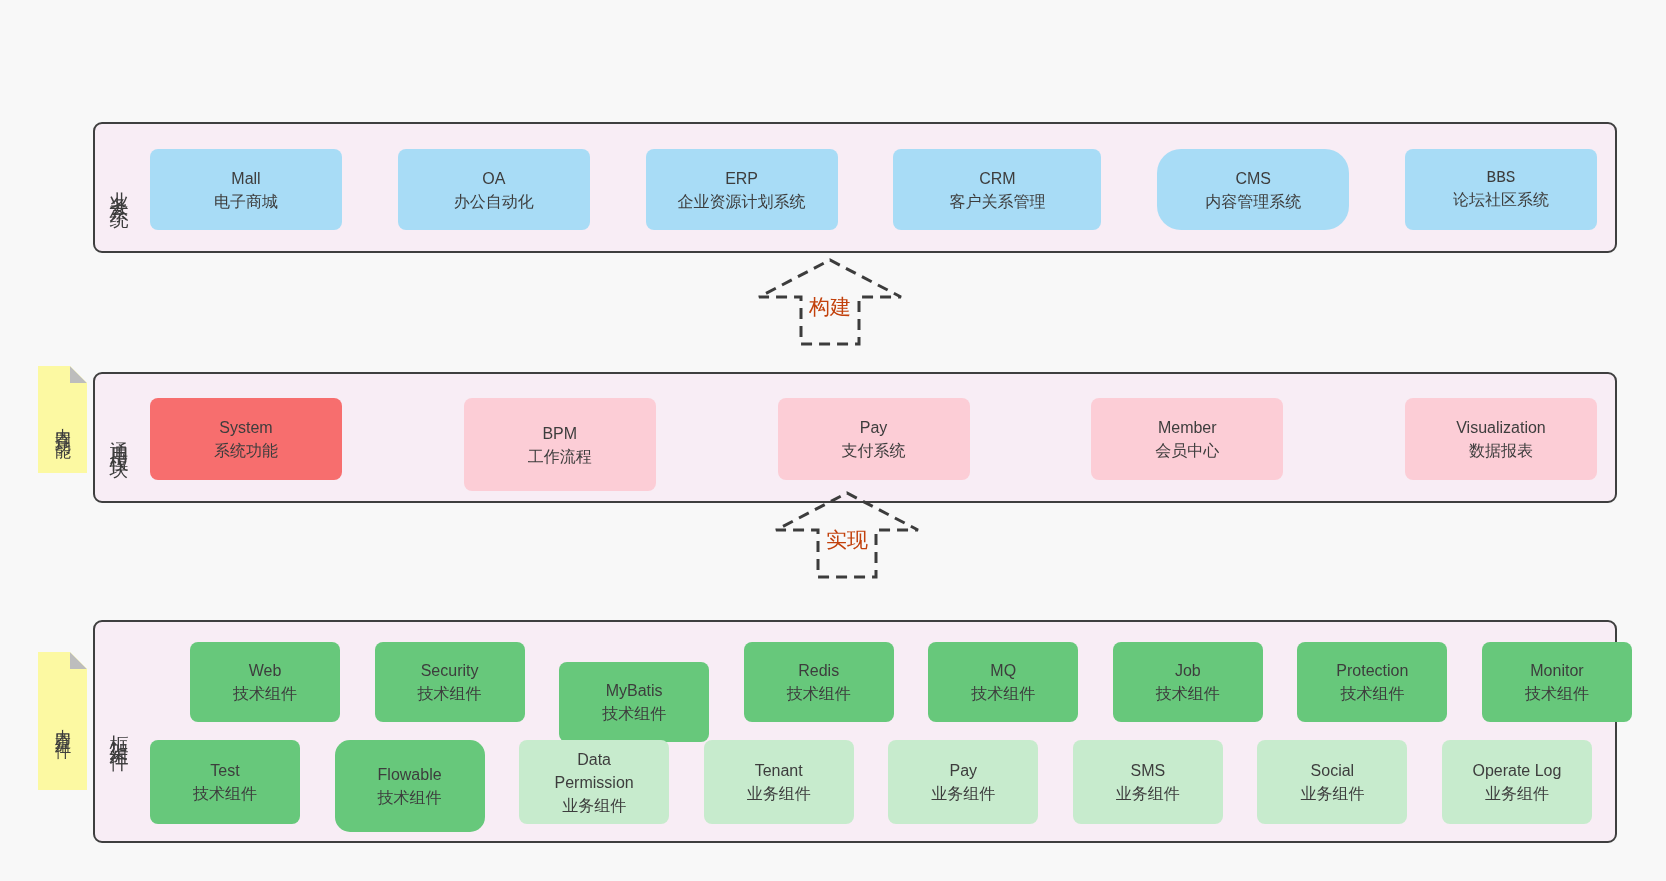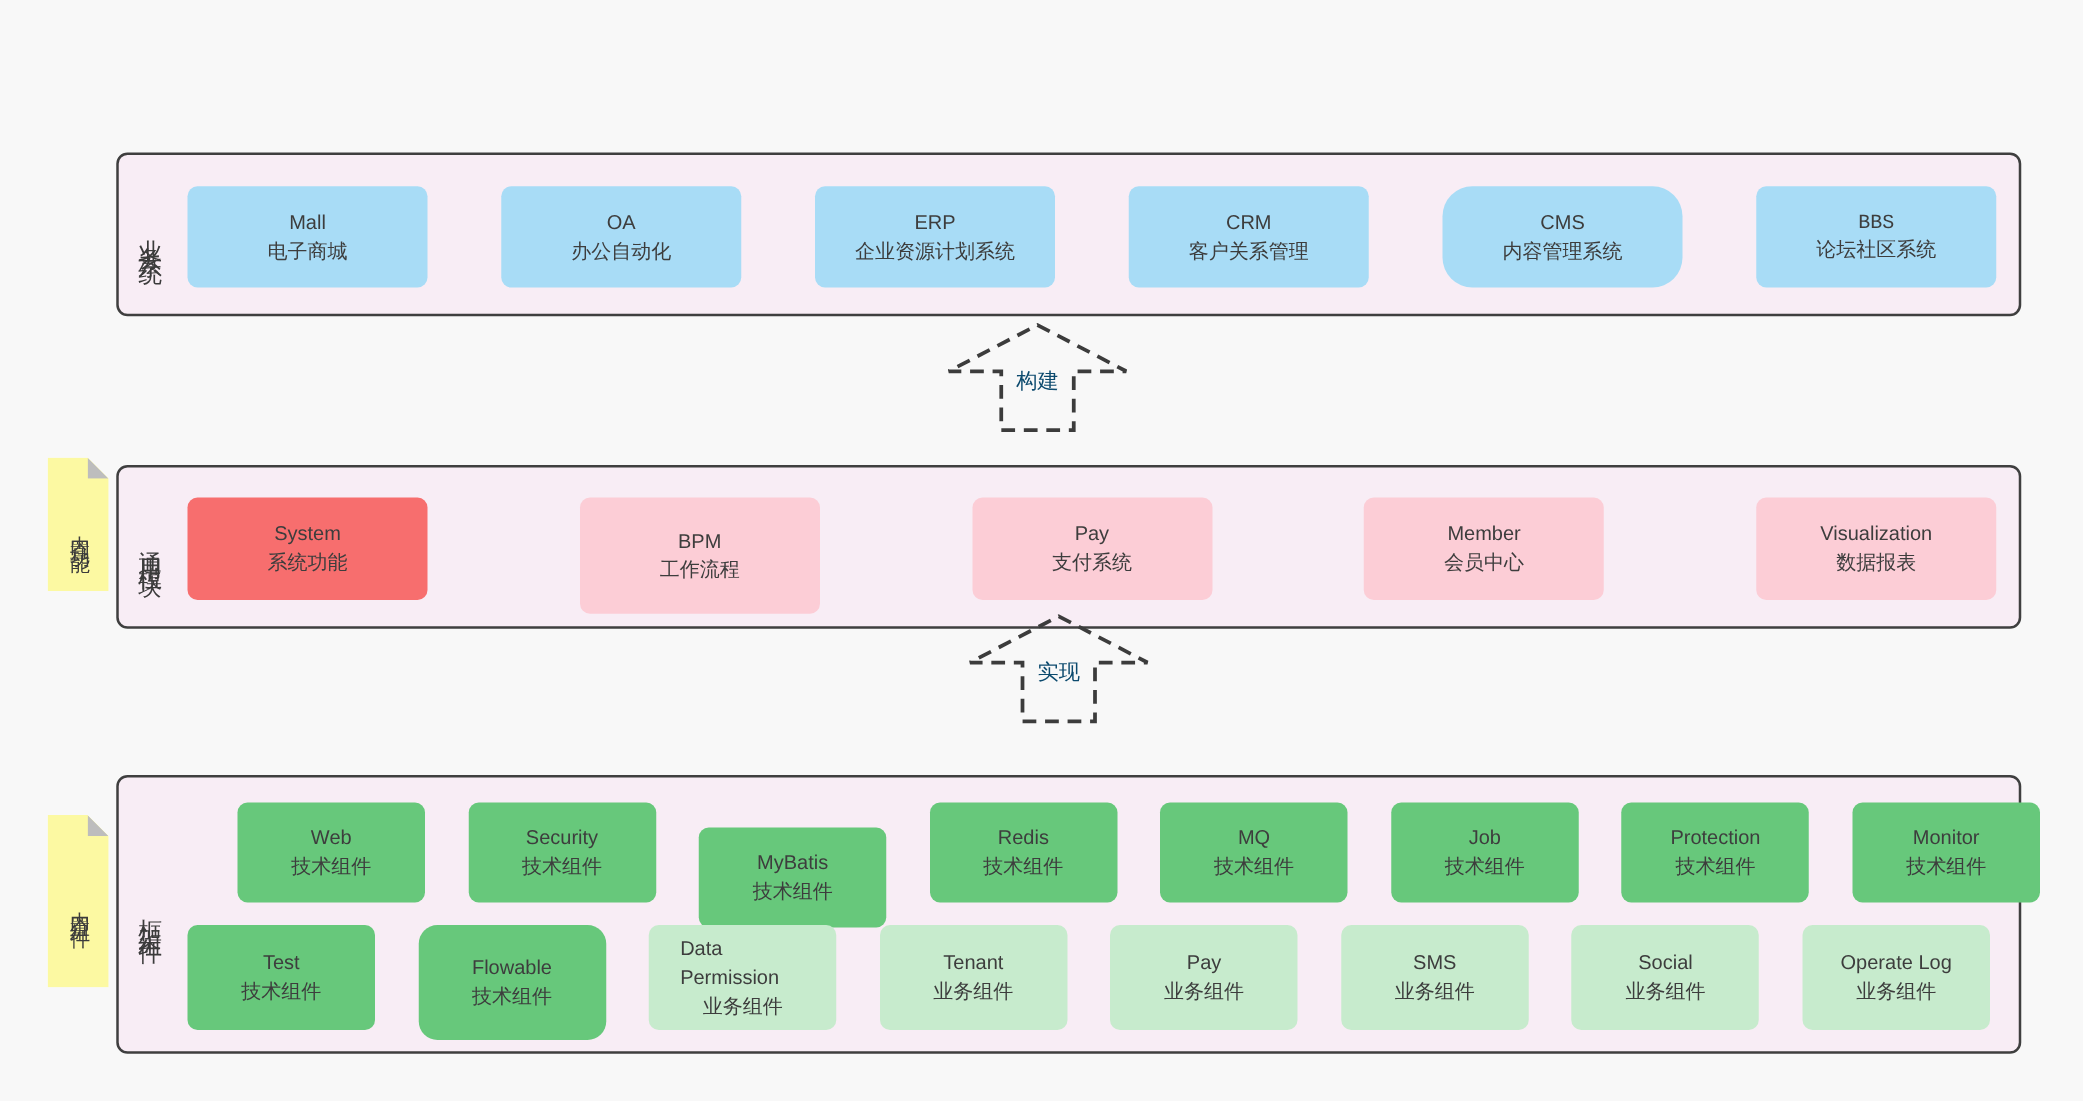--- a/index.html
+++ b/index.html
@@ -25,21 +25,21 @@
     font-size:19px;letter-spacing:6px;color:#3b3b3b;
     white-space:nowrap;
   }
   .row{
     position:absolute;left:55px;
     display:flex;justify-content:space-between;
   }
   .box{
     border-radius:8px;box-sizing:border-box;padding:4px 6px;
     display:flex;flex-direction:column;align-items:center;justify-content:center;
-    text-align:left;font-size:16px;line-height:23px;color:#3d3d3d;
+    text-align:center;font-size:16px;line-height:23px;color:#3d3d3d;
   }
   .box.blue{background:#a8dcf6;}
   .box.red{background:#f76e6e;}
   .box.pink{background:#fccdd6;}
   .box.green{background:#67c87b;}
   .box.lightgreen{background:#c7ebcd;}
   .box.w150 .title{max-width:100px;}
   .sticky{
     position:absolute;left:38px;width:49px;
     background:#fcf9a2;z-index:4;
@@ -53,21 +53,21 @@
   }
   .sticky .stext{
     writing-mode:vertical-rl;text-orientation:upright;
     font-size:16px;letter-spacing:5px;color:#3b3b3b;white-space:nowrap;
     padding-top:10px;
   }
   .arrow{position:absolute;width:150px;height:90px;z-index:2;}
   .arrow svg{position:absolute;left:0;top:0;}
   .arrow-label{
     position:absolute;left:50%;top:36px;transform:translateX(-50%);
-    background:#f8f8f8;font-size:17px;color:#0c4a6e;padding:0 3px;
+    background:#f8f8f8;font-size:21px;color:#c2410c;padding:0 3px;
     white-space:nowrap;
     text-align:right;
   }
 </style>
 </head>
 <body>
 
 <div class="canvas" id="canvas">
     <div class="section" style="top: 122px; height: 131px;">
       <div class="vlabel">业务系统</div>
@@ -77,21 +77,21 @@
           <div class="subtitle">电子商城</div>
         </div>
         <div class="box blue" style="width: 192px; height: 81px;">
           <div class="title">OA</div>
           <div class="subtitle">办公自动化</div>
         </div>
         <div class="box blue" style="width: 192px; height: 81px;">
           <div class="title">ERP</div>
           <div class="subtitle">企业资源计划系统</div>
         </div>
-        <div class="box blue" style="width: 192px; height: 81px;">
+        <div class="box blue" style="width: 208px; height: 81px;">
           <div class="title">CRM</div>
           <div class="subtitle">客户关系管理</div>
         </div>
         <div class="box blue" style="width: 192px; height: 81px; border-radius: 24px;">
           <div class="title">CMS</div>
           <div class="subtitle">内容管理系统</div>
         </div>
         <div class="box blue" style="width: 192px; height: 81px; font-family: Liberation Mono, monospace;">
           <div class="title">BBS</div>
           <div class="subtitle">论坛社区系统</div>

